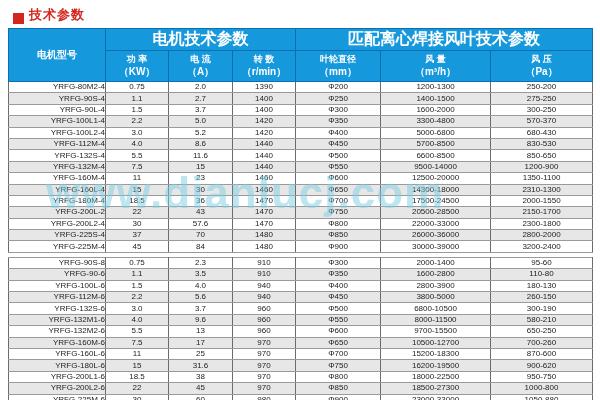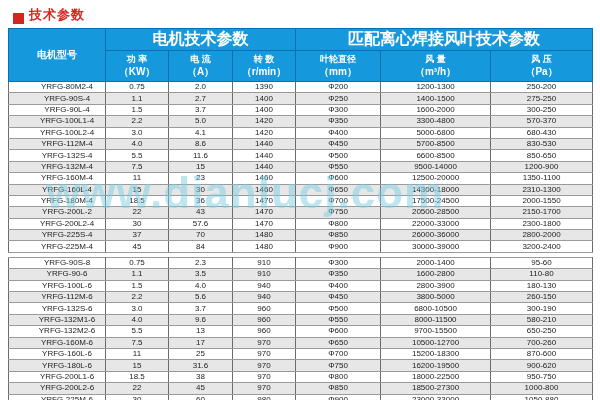--- a/index.html
+++ b/index.html
@@ -16,21 +16,21 @@
                  border:1px solid #0b6fb0;padding:0;text-align:center;vertical-align:middle;}
   th.group-h{height:20px;font-size:16px;}
   th.model-h{font-size:10px;margin-top:28px;}
   th.sub{height:30px;font-size:9px;line-height:1.35;}
   th.sub .unit{font-weight:bold;font-size:10px;}
 
   .spec-table td{height:10.4px;padding:0;font-size:8px;line-height:1;color:#222;
                  text-align:center;vertical-align:middle;
                  border-top:1px solid #9a9a9a;border-bottom:1px solid #9a9a9a;
                  border-left:1px solid #6b6b6b;border-right:1px solid #6b6b6b;}
-  .spec-table td.model{text-align:center;padding-left:20px;}
+  .spec-table td.model{text-align:right;padding-left:20px;}
   tr.stripe td{background:#e7e7e7;}
   tr.gap td{border:none;background:#fff;height:4px;}
 
   .watermark{position:absolute;top:168px;left:46px;width:560px;
              font-size:44px;font-weight:bold;letter-spacing:1px;
              color:rgba(125,206,228,0.5);white-space:nowrap;pointer-events:none;}
 </style>
 </head>
 <body>
 
@@ -115,21 +115,21 @@
         <td>2.2</td>
         <td>5.0</td>
         <td>1420</td>
         <td>Φ350</td>
         <td>3300-4800</td>
         <td>570-370</td>
       </tr>
       <tr>
         <td class="model">YRFG-100L2-4</td>
         <td>3.0</td>
-        <td>4.1</td>
+        <td>5.2</td>
         <td>1420</td>
         <td>Φ400</td>
         <td>5000-6800</td>
         <td>680-430</td>
       </tr>
       <tr class="stripe">
         <td class="model">YRFG-112M-4</td>
         <td>4.0</td>
         <td>8.6</td>
         <td>1440</td>

